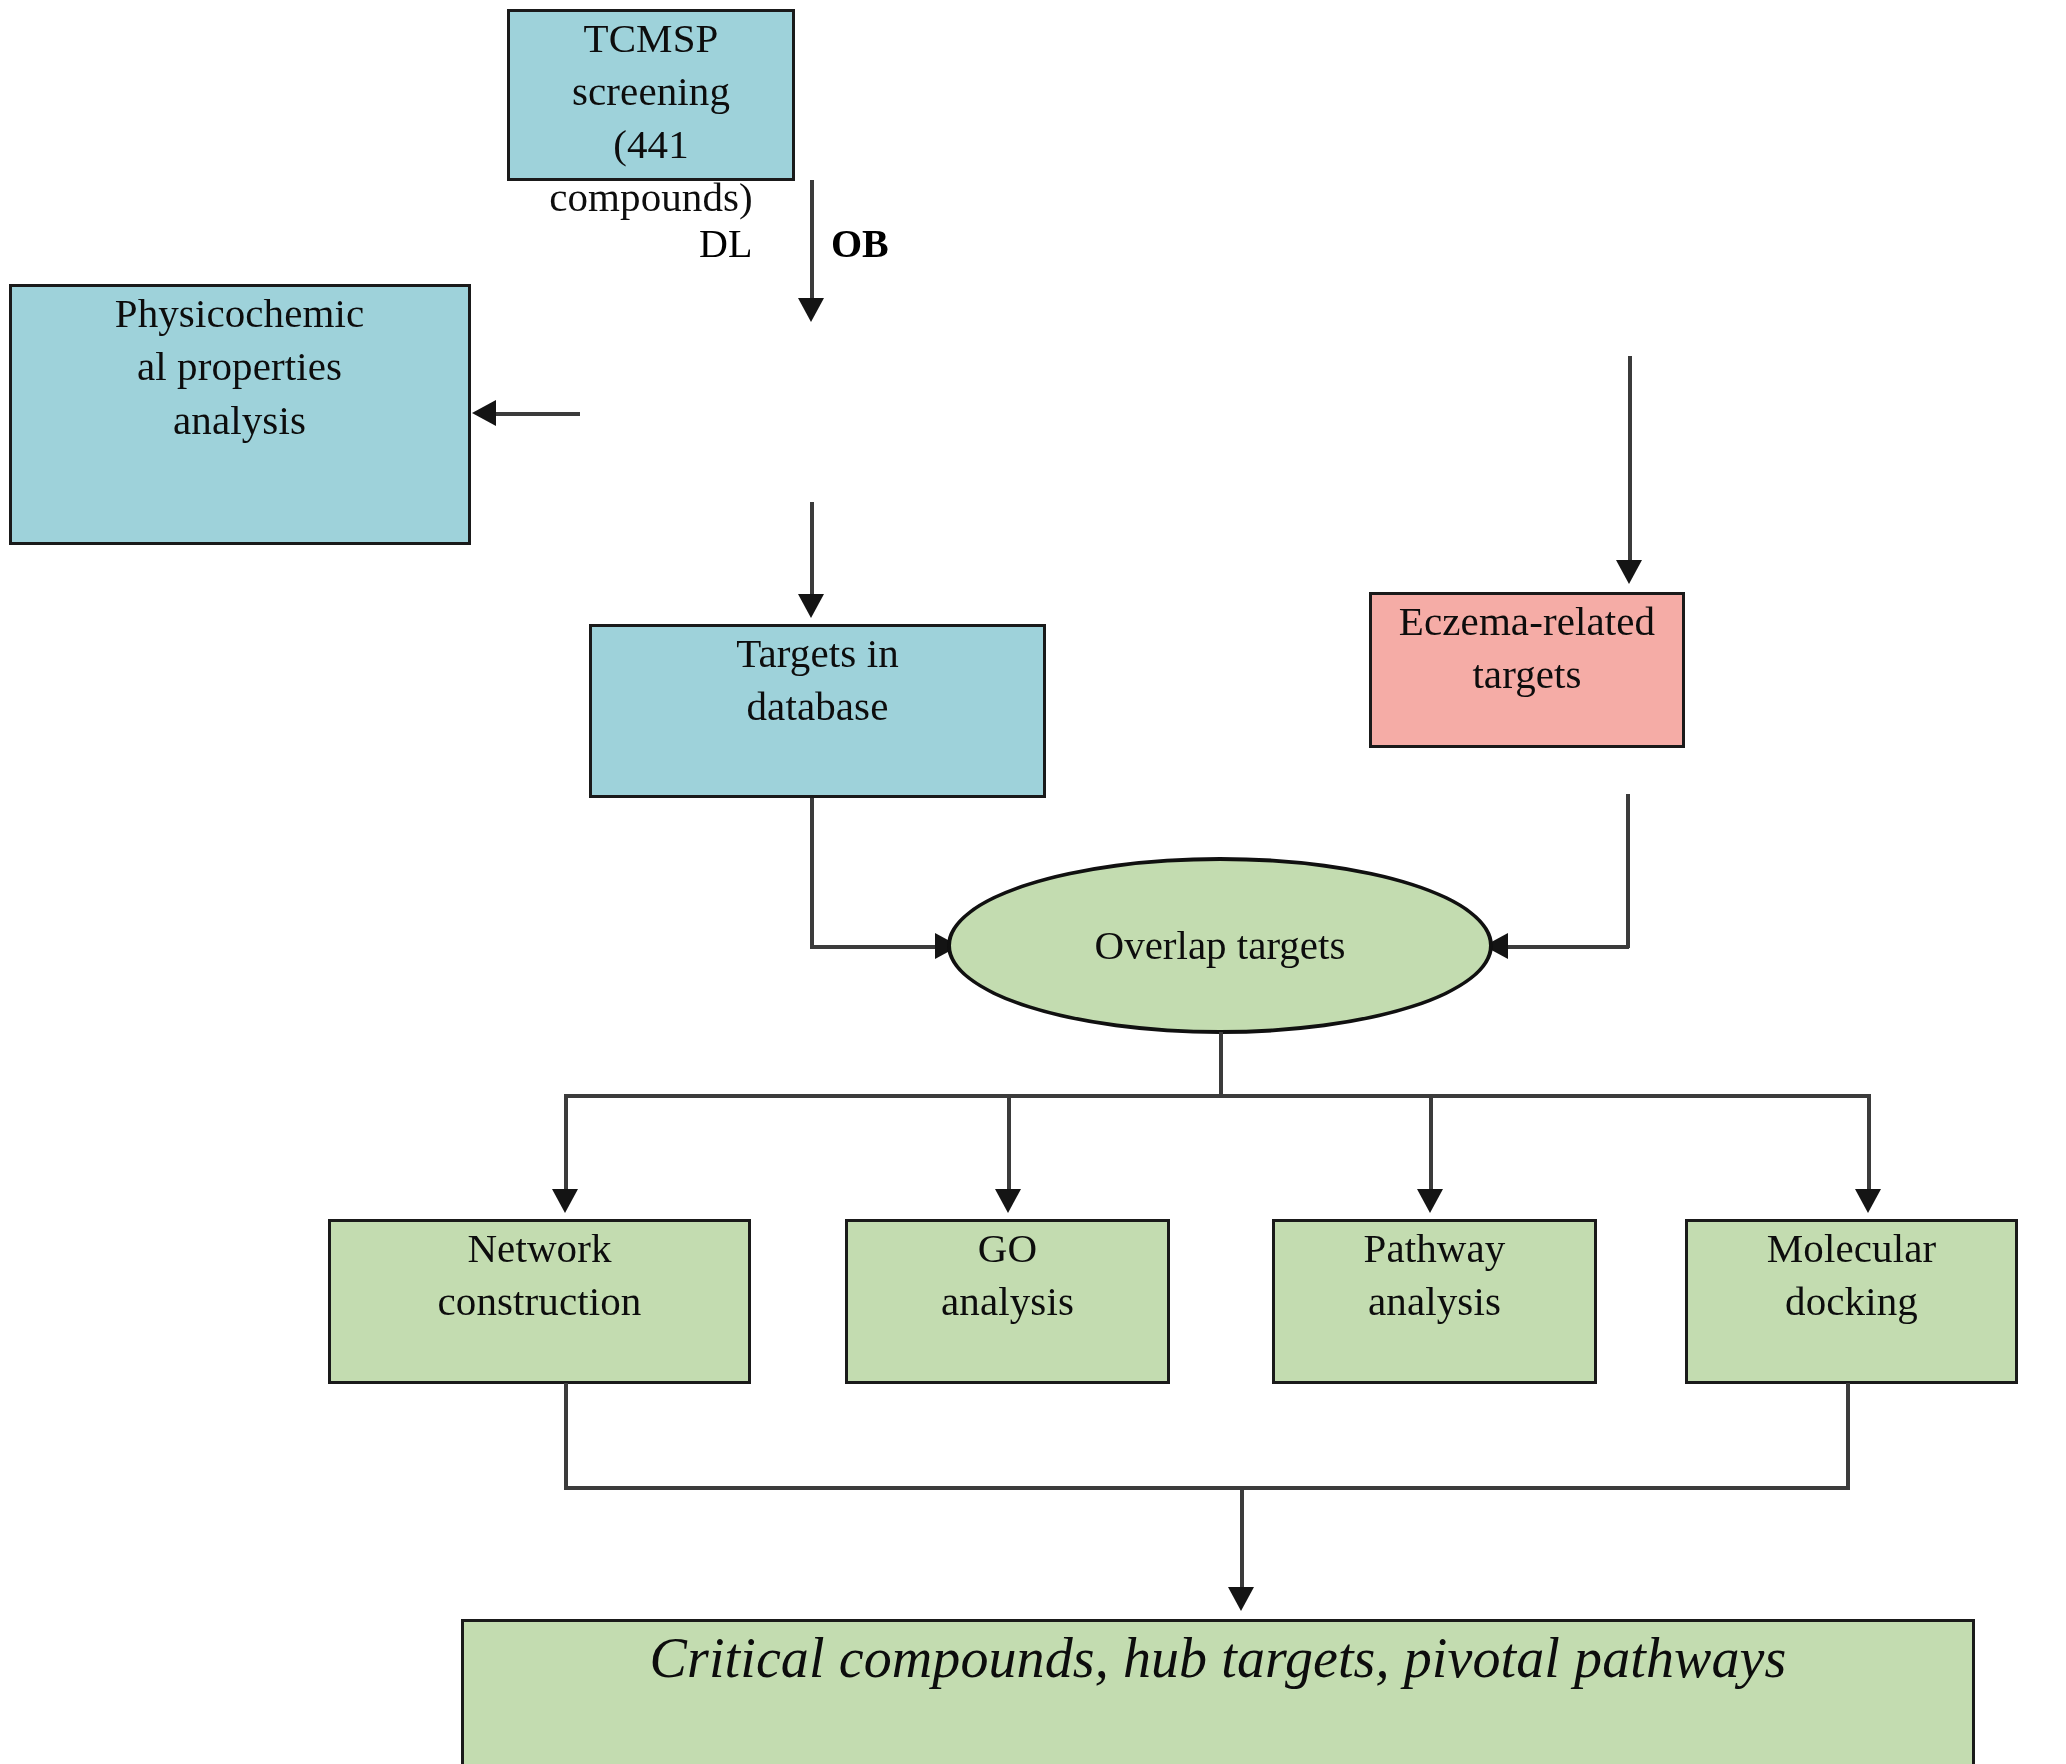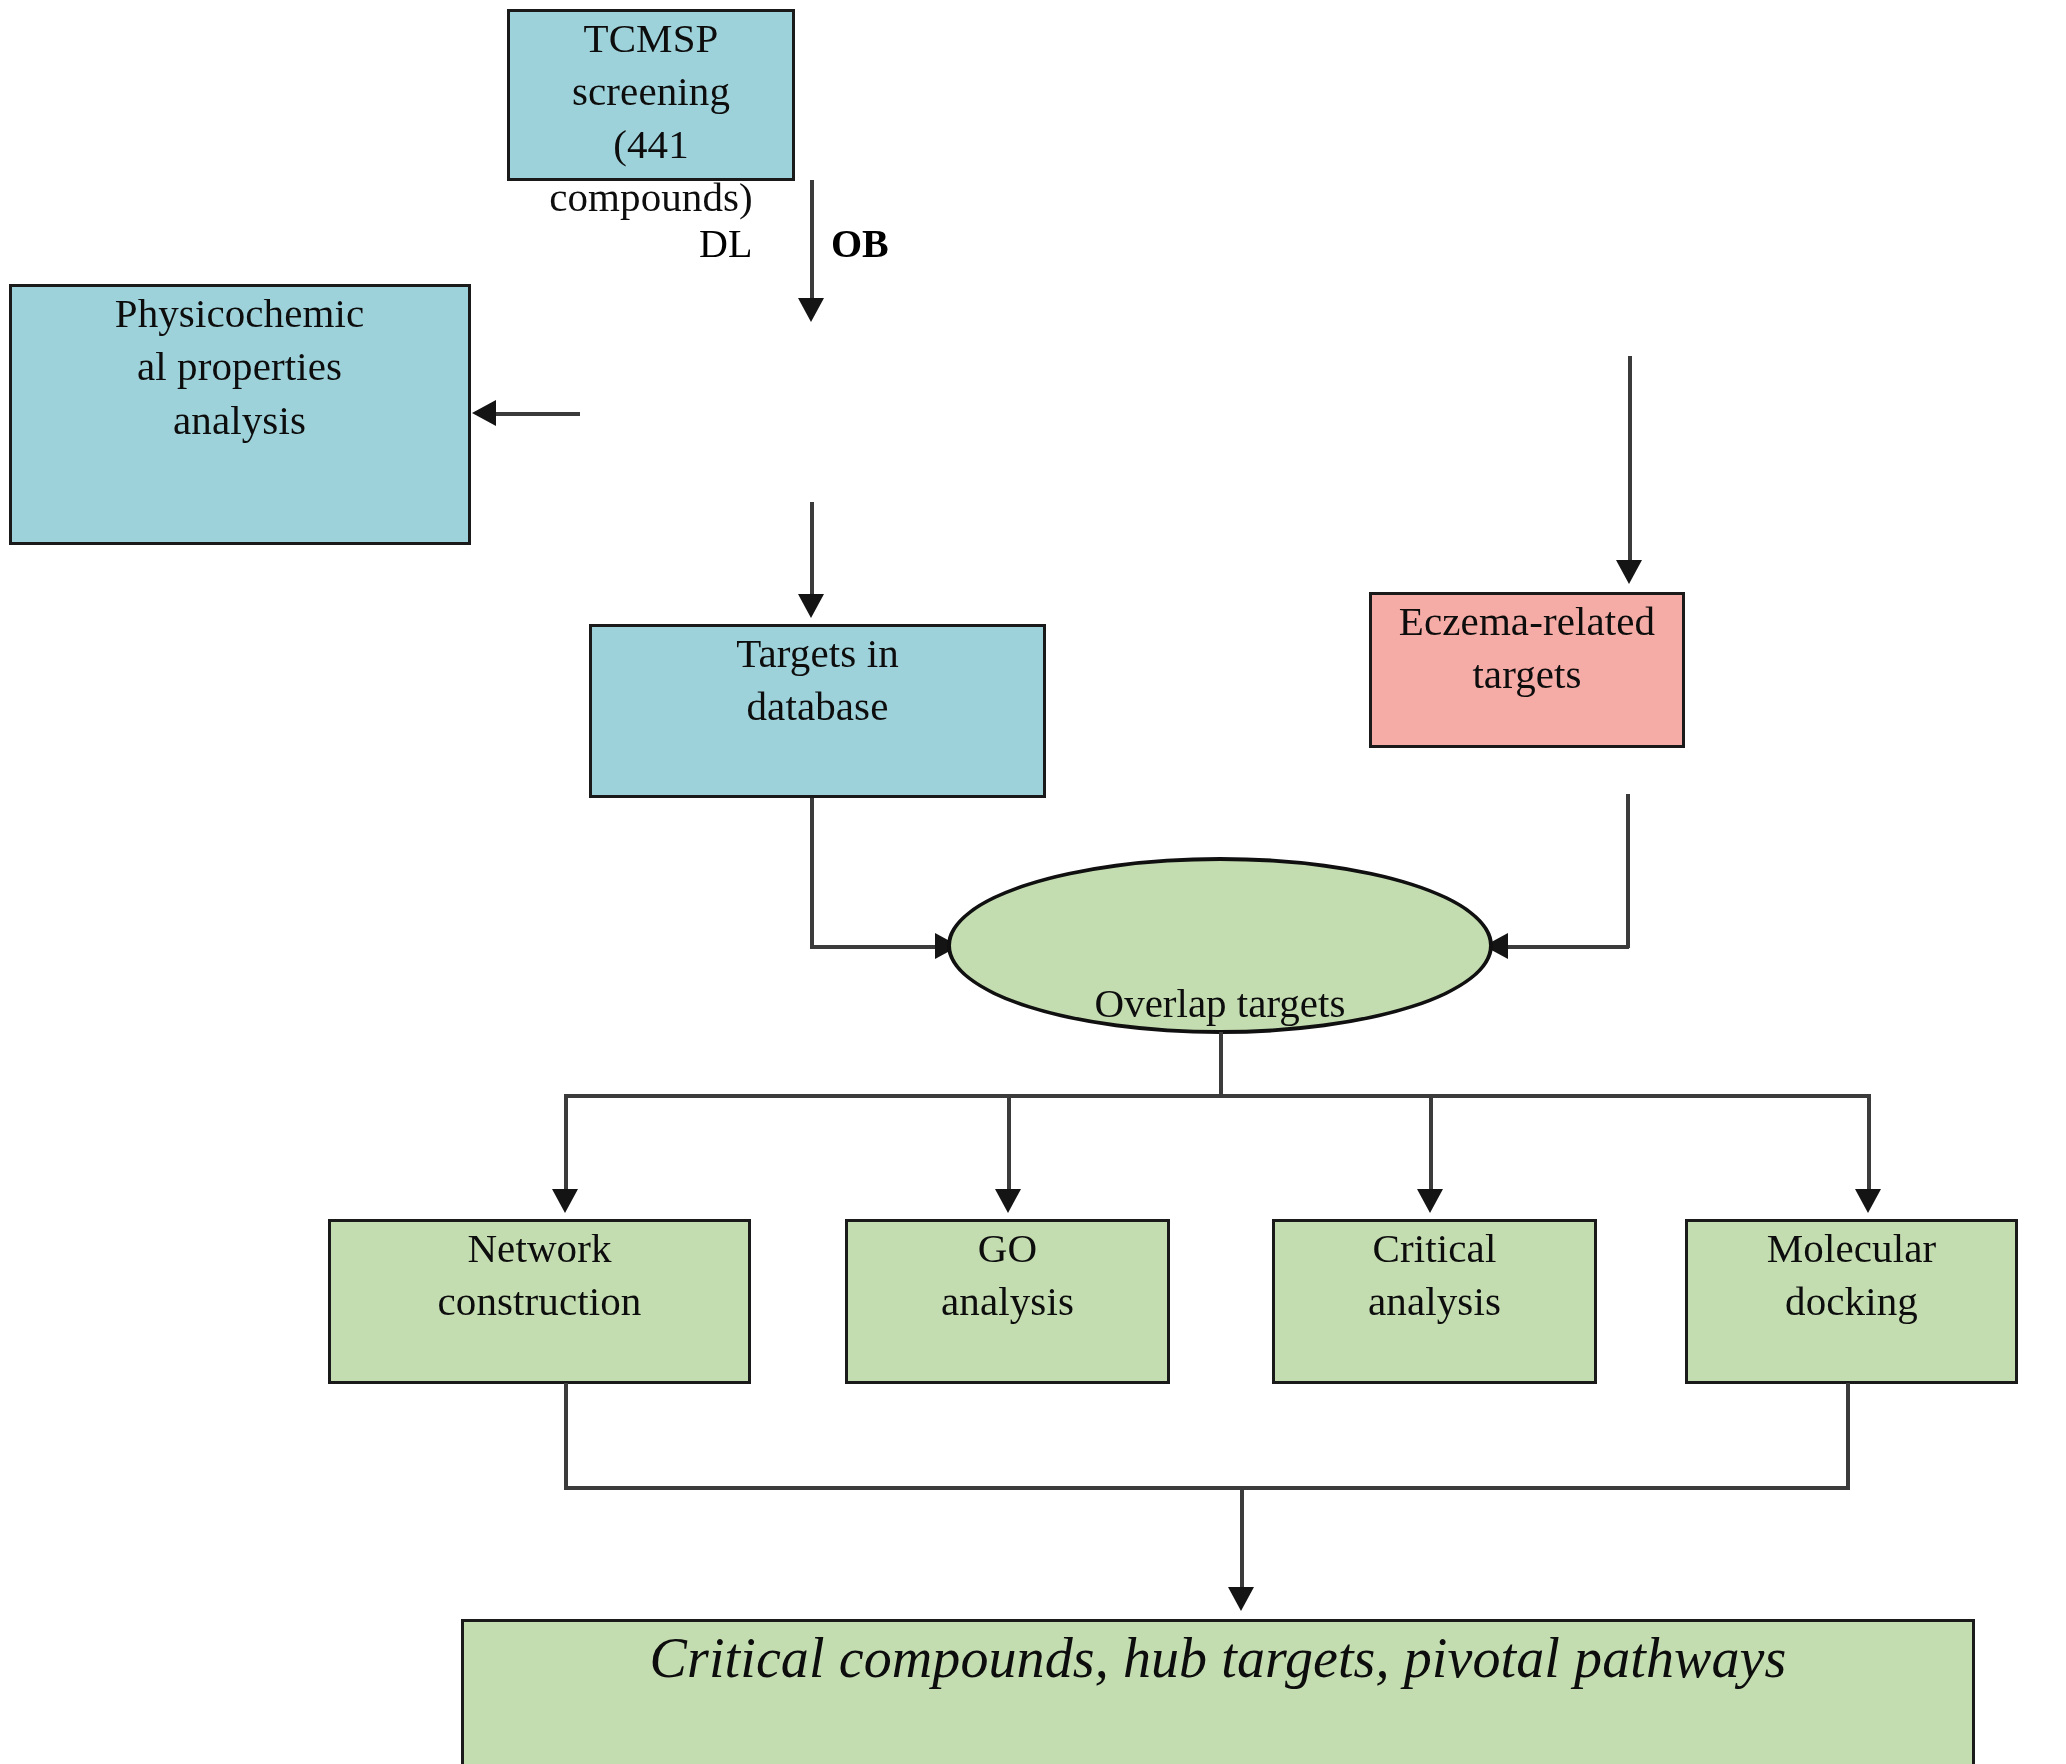--- a/index.html
+++ b/index.html
@@ -36,21 +36,21 @@
   .blue  { background: #9ed2da; }
   .pink  { background: #f5aca6; }
   .green { background: #c3dcb0; }
   .ellipse {
     position: absolute;
     box-sizing: border-box;
     border: 4.3px solid #101010;
     border-radius: 50%;
     background: #c3dcb0;
     display: flex;
-    align-items: flex-end;
+    align-items: center;
     justify-content: center;
     text-align: center;
     color: #0d0d0d;
     line-height: 1.32;
   }
   .edge {
     position: absolute;
     background: #3b3b3b;
   }
   .vline { width: 3.5px; }
@@ -156,21 +156,21 @@
     <span class="txt">Network
 construction</span>
   </div>
 
   <div class="node green" style="left:845px; top:1219px; width:325px; height:165px; font-size:41px;">
     <span class="txt">GO
 analysis</span>
   </div>
 
   <div class="node green" style="left:1272px; top:1219px; width:325px; height:165px; font-size:41px;">
-    <span class="txt">Critical
+    <span class="txt">Pathway
 analysis</span>
   </div>
 
   <div class="node green" style="left:1685px; top:1219px; width:333px; height:165px; font-size:41px;">
     <span class="txt">Molecular
 docking</span>
   </div>
 
   <div class="edge vline" style="left:564px; top:1383px; height:106px;"></div>
   <div class="edge vline" style="left:1846px; top:1383px; height:106px;"></div>

